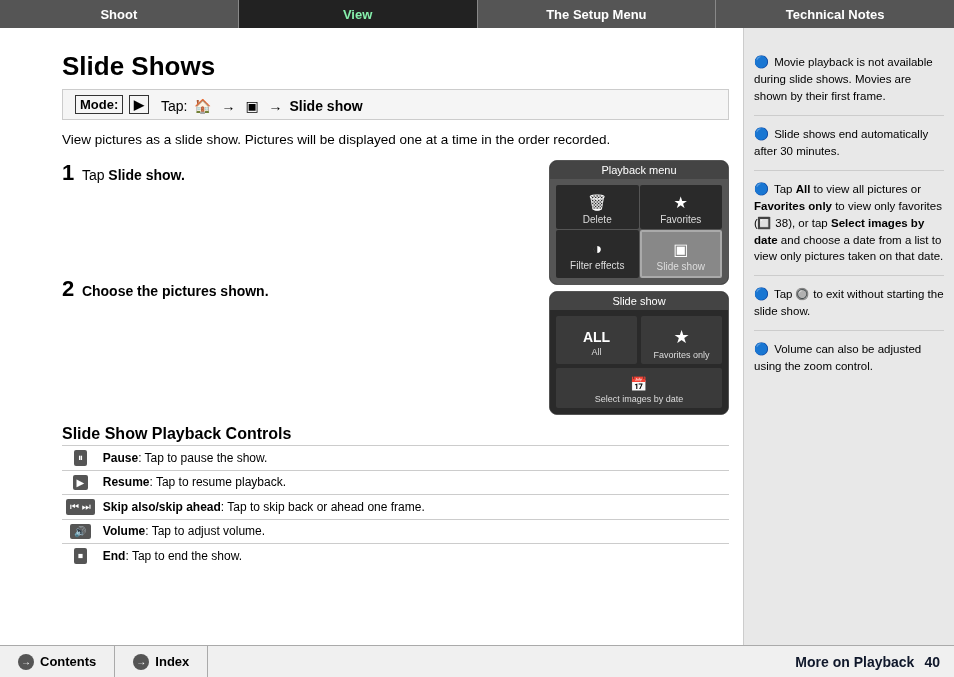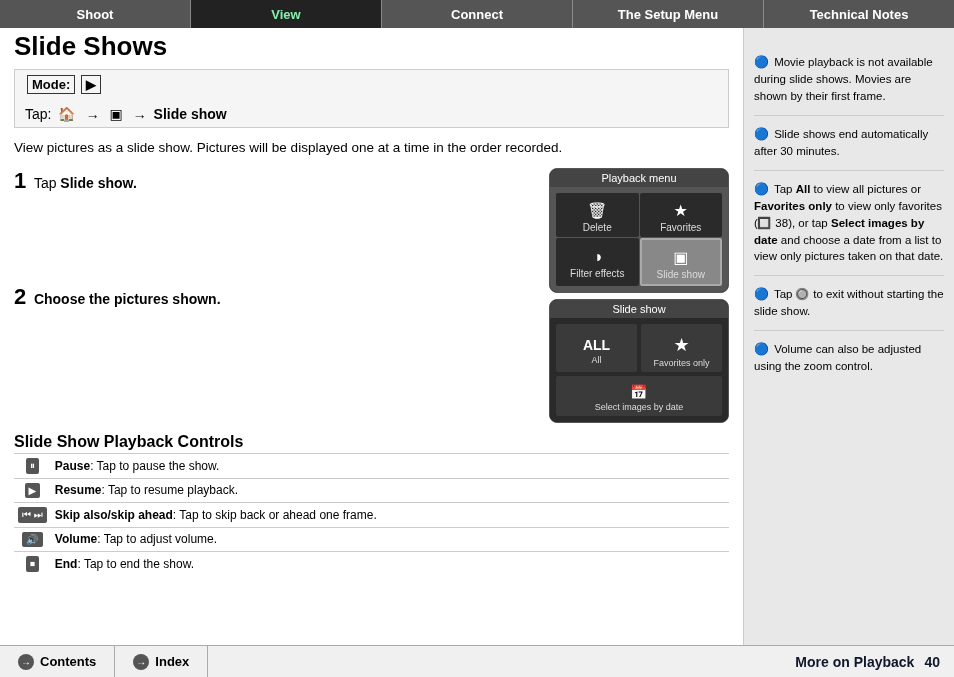--- a/index.html
+++ b/index.html
@@ -37,41 +37,41 @@
 
     
     .main-layout {
       display: flex;
       height: calc(677px - 28px - 32px);
     }
 
     
     .content-area {
       flex: 1;
-      padding: 4px 14px;
+      padding: 24px 14px;
       border-right: 1px solid #ccc;
       overflow: hidden;
+      margin-left: 48px;
     }
 
     .page-title {
       font-size: 26px;
       font-weight: bold;
       margin-bottom: 8px;
       line-height: 1.1;
     }
 
     .mode-bar {
       display: flex;
-      align-items: flex-start;
+      align-items: flex-end;
       border: 1px solid #ccc;
       background: #f5f5f5;
       padding: 5px 10px;
       margin-bottom: 10px;
       gap: 12px;
-      flex-direction: column;
     }
     .mode-label {
       font-style: italic;
       font-size: 13px;
     }
     .mode-label span {
       display: inline-block;
       border: 1px solid #333;
       padding: 1px 4px;
       font-style: normal;
@@ -301,21 +301,20 @@
       color: #555;
     }
     .bottom-right span { font-weight: bold; font-size: 14px; color: #0f172a; }
   </style>
 </head>
 <body>
 
 <div class="top-nav">
   <div class="tab">Shoot</div>
   <div class="tab active">View</div>
-  <div class="tab">Connect</div>
   <div class="tab">The Setup Menu</div>
   <div class="tab">Technical Notes</div>
 </div>
 
 <div class="main-layout">
 
   <div class="content-area">
 
     <h1 class="page-title">Slide Shows</h1>
 

